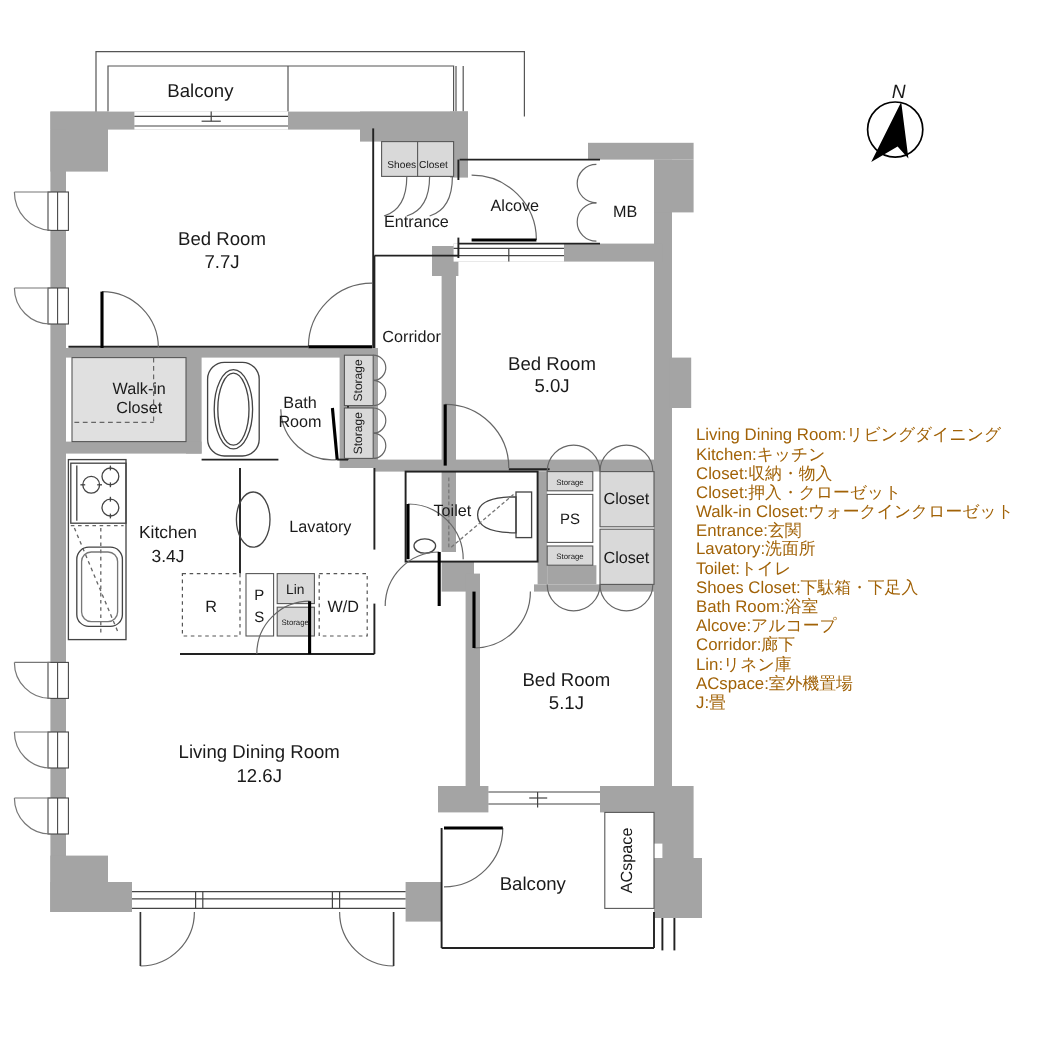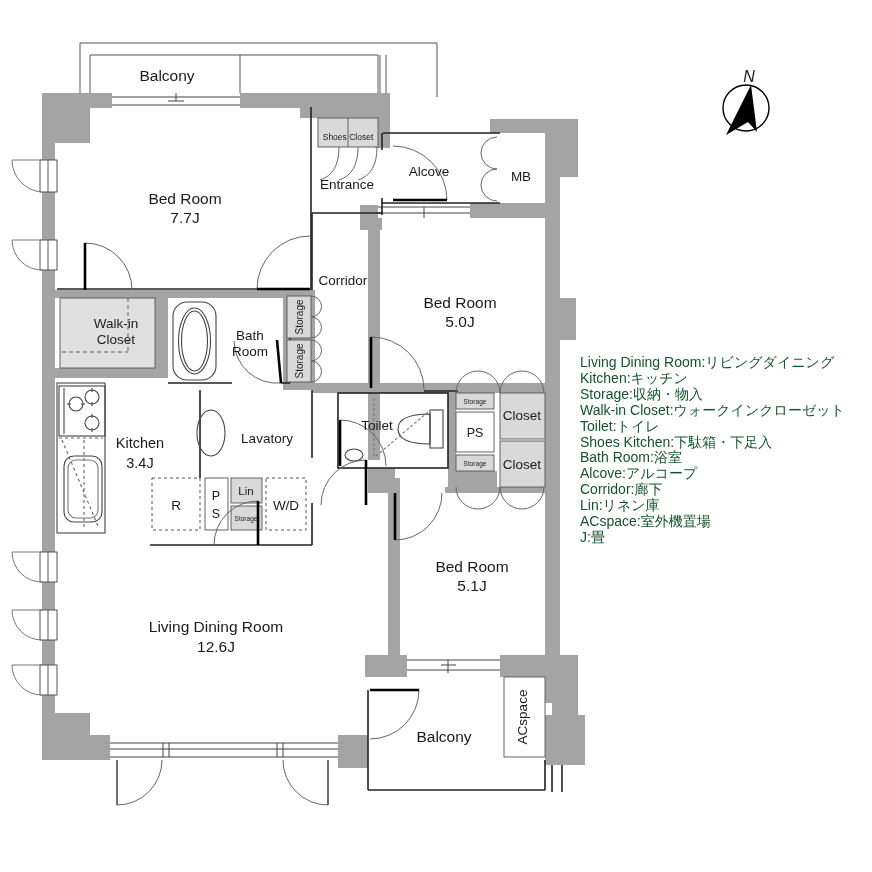--- a/index.html
+++ b/index.html
@@ -10,21 +10,21 @@
   .t6 {font-size:6.5px;}
   .t9 {font-size:10px;}
   .t11{font-size:11.5px;}
   .t12{font-size:12.5px;}
   .t13{font-size:13.5px;}
   .t14{font-size:14.5px;}
   .t15{font-size:15.5px;}
   .mid{text-anchor:middle;}
   .cen{dominant-baseline:central;}
   .ital{font-style:italic;font-size:16px;}
-  #legend{position:absolute;left:580px;top:355px;color:#14532d;}
+  #legend{position:absolute;left:580px;top:355px;color:#a16207;}
   #legend .leg{font-size:14px;line-height:15.9px;white-space:nowrap;}
 </style>
 </head>
 <body>
 
 <div id="stage">
 <svg width="872" height="872" viewBox="0 0 872 872">
 
   <g stroke="#555" stroke-width="1" fill="none">
     <path d="M80 97 L80 43 L437 43 L437 97"></path>
@@ -317,24 +317,27 @@
     <text x="472" y="591" class="t15 mid">5.1J</text>
     <text x="444" y="742" class="t15 mid">Balcony</text>
     <text transform="rotate(-90 522 717)" x="522" y="717" class="t13 mid cen">ACspace</text>
   </g>
 </svg>
 
 
 <div id="legend">
   <div class="leg">Living Dining Room:リビングダイニング</div>
   <div class="leg">Kitchen:キッチン</div>
-  <div class="leg">Storage:収納・物入</div>
+  <div class="leg">Closet:収納・物入</div>
+  <div class="leg">Closet:押入・クローゼット</div>
   <div class="leg">Walk-in Closet:ウォークインクローゼット</div>
+  <div class="leg">Entrance:玄関</div>
+  <div class="leg">Lavatory:洗面所</div>
   <div class="leg">Toilet:トイレ</div>
-  <div class="leg">Shoes Kitchen:下駄箱・下足入</div>
+  <div class="leg">Shoes Closet:下駄箱・下足入</div>
   <div class="leg">Bath Room:浴室</div>
   <div class="leg">Alcove:アルコープ</div>
   <div class="leg">Corridor:廊下</div>
   <div class="leg">Lin:リネン庫</div>
   <div class="leg">ACspace:室外機置場</div>
   <div class="leg">J:畳</div>
 </div>
 </div>
 
 </body></html>

